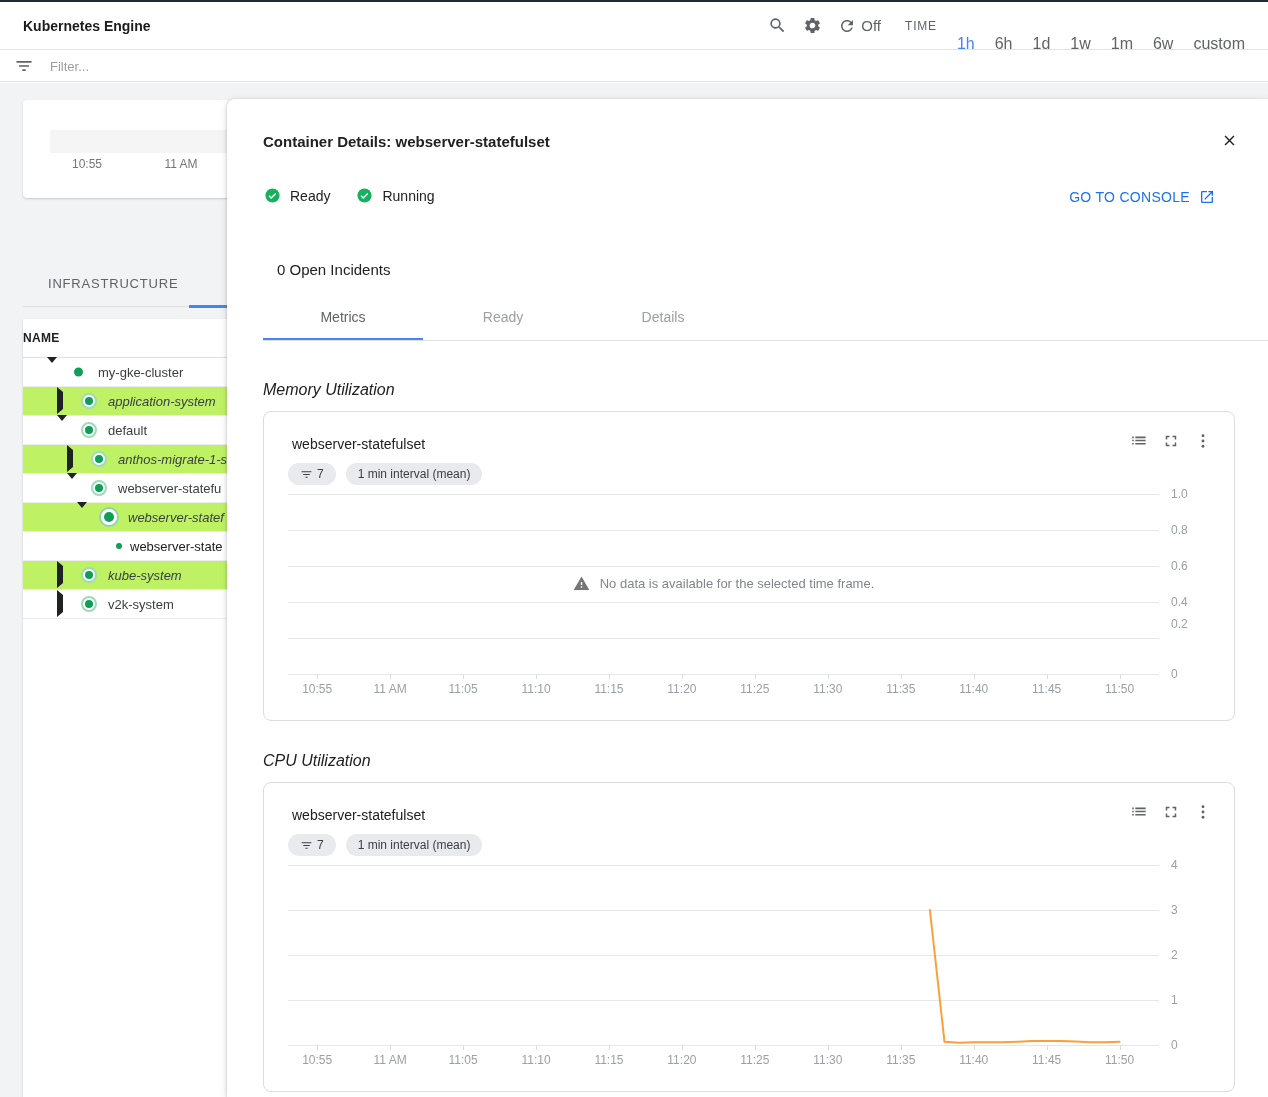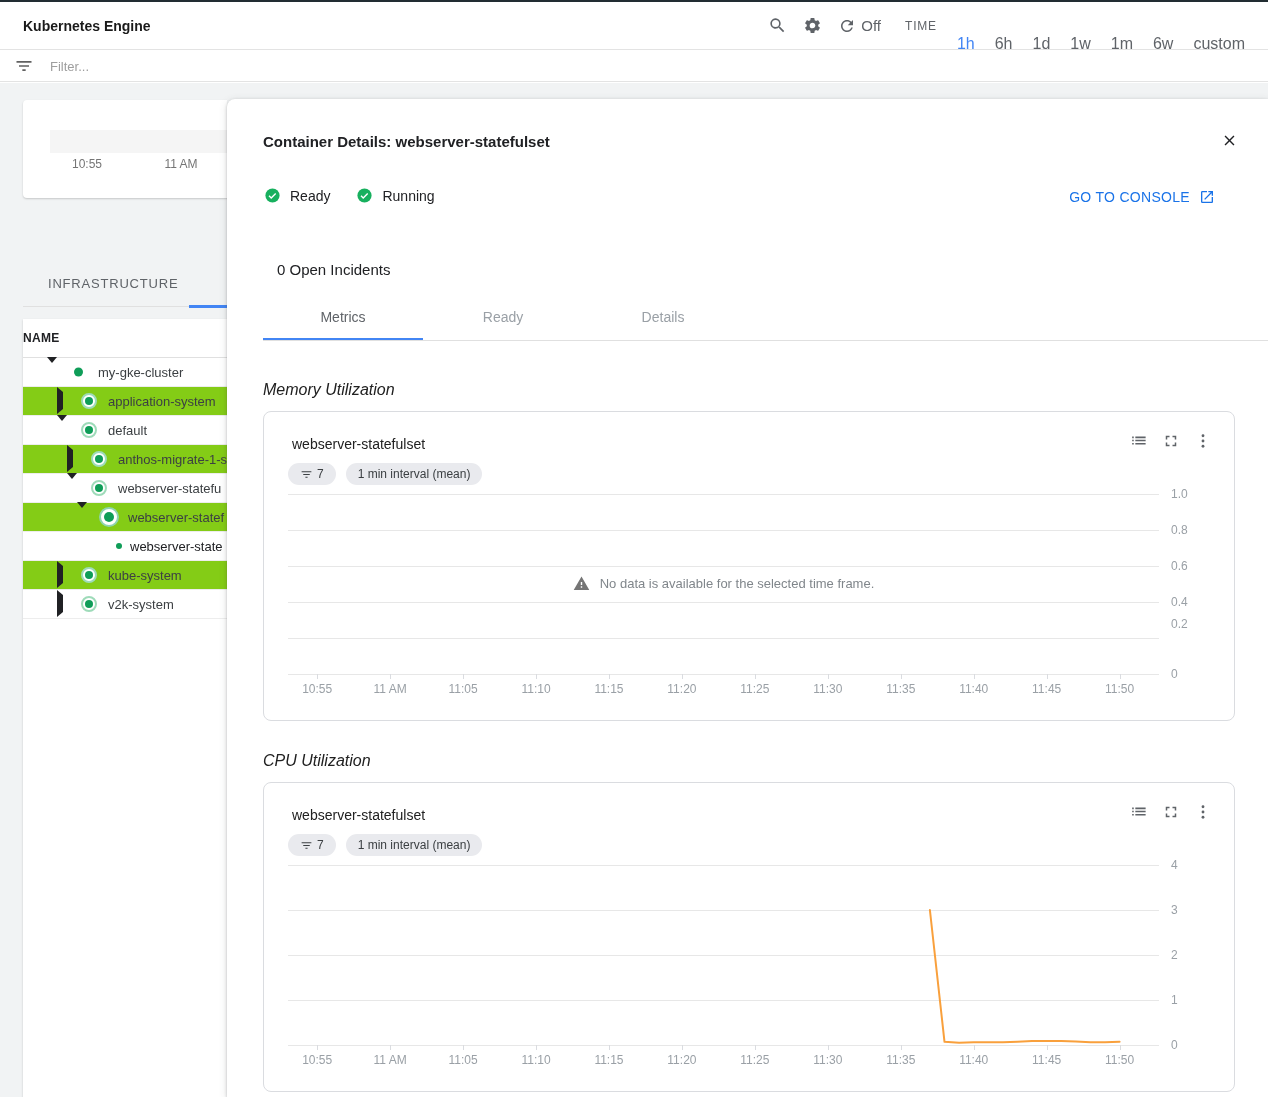--- a/index.html
+++ b/index.html
@@ -34,21 +34,21 @@
   .mini-lab{position:absolute;top:57px;transform:translateX(-50%);font-size:12px;color:#757575;}
   .infra-tab{position:absolute;left:48px;top:193px;font-size:13px;font-weight:400;
              color:#5f6368;letter-spacing:.8px;cursor:pointer;}
   .tab-line{position:absolute;left:23px;right:0;top:223px;height:1px;background:#e0e0e0;}
   .tab-line-blue{position:absolute;right:0;top:-1px;width:38px;height:3px;background:var(--lightblue,#4285f4);}
   .name-card{position:absolute;left:23px;right:-6px;top:236px;bottom:0;background:#fff;
              box-shadow:0 1px 2px rgba(0,0,0,.18);}
   .name-head{height:38px;border-bottom:1px solid #e0e0e0;display:flex;align-items:center;
              font-size:12px;font-weight:bold;letter-spacing:.3px;color:#202124;}
   .tree-row{position:relative;height:28px;border-bottom:1px solid #ededed;cursor:pointer;background:#fff;}
-  .tree-row.striped{background:#84cc16;}
+  .tree-row.striped{background:#bef264;font-style:italic;}
   .tr-arrow,.tr-icon,.tr-label{position:absolute;top:50%;transform:translateY(-50%);}
   .arr-down{width:0;height:0;border-left:5px solid transparent;border-right:5px solid transparent;
             border-top:6px solid #202124;}
   .arr-right{width:0;height:0;border-top:5px solid transparent;border-bottom:5px solid transparent;
              border-left:6px solid #202124;}
   .icon-dot{width:9px;height:9px;border-radius:50%;background:var(--green-tree,#0f9d58);}
   .icon-leaf{width:6px;height:6px;border-radius:50%;background:var(--green-tree,#0f9d58);}
   .icon-donut{width:16px;height:16px;box-sizing:border-box;border:2px solid #9edbb9;border-radius:50%;
               background:#fff;}
   .icon-donut::after{content:"";position:absolute;left:50%;top:50%;width:8px;height:8px;margin:-4px 0 0 -4px;

